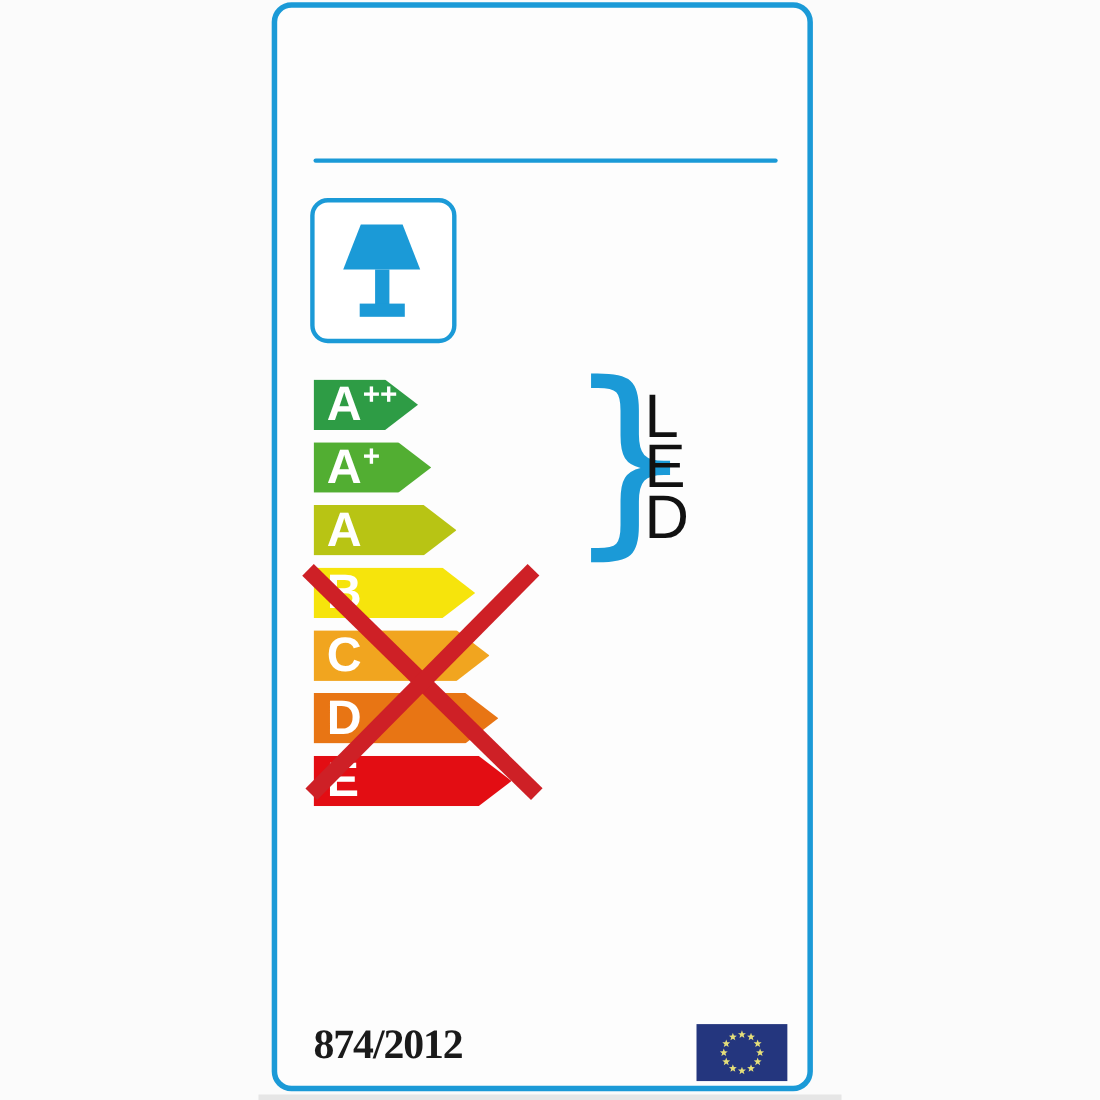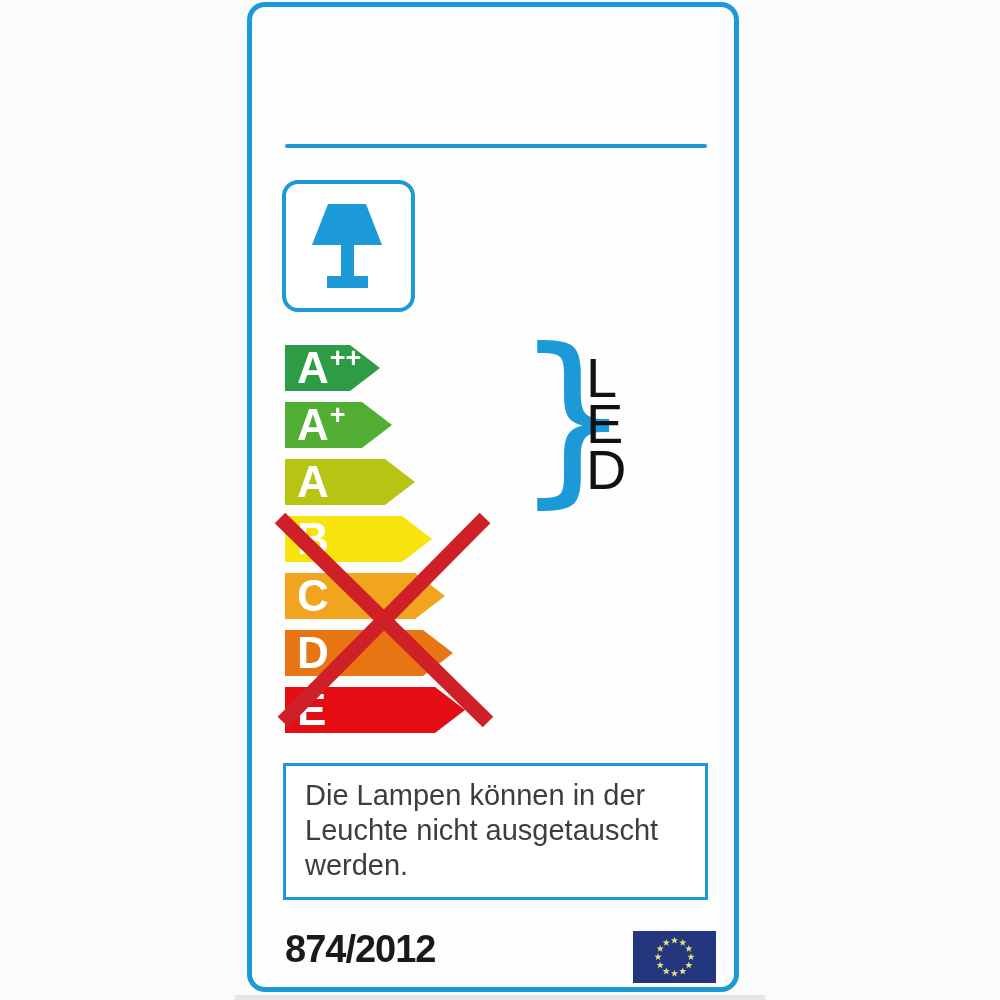--- a/index.html
+++ b/index.html
@@ -61,21 +61,21 @@
     border:3px solid var(--accent,#1b9ad7);background:#fff;box-sizing:border-box;
   }
   .bottom-text{
     position:absolute;left:19px;top:12px;width:390px;
     font-size:29px;line-height:35px;color:var(--text,#3d3d3d);
     white-space:pre-line;
   }
   
   .regulation{
     position:absolute;left:33px;top:921px;
-    font-size:38px;font-weight:bold;letter-spacing:-1px;color:var(--regulation_text,#1a1a1a);
+    font-size:38px;font-weight:bold;letter-spacing:-1px;color:var(--regulation_text,#1a1a1a);font-family:Liberation Serif, serif;
   }
   .eu-flag{position:absolute;left:381px;top:924px;width:83px;height:52px;}
   .eu-flag svg{width:83px;height:52px;display:block;}
 </style>
 </head>
 <body>
 
 <div class="edge-strip"></div>
 
 <div class="label">
@@ -125,25 +125,20 @@
   <div class="brace">}</div>
   <div class="led">L
 E
 D</div>
 
   <svg class="xmark" viewBox="0 0 230 225">
     <line class="xline" x1="8" y1="11" x2="216" y2="215" stroke-width="15" stroke="#ce2026"></line>
     <line class="xline" x1="213" y1="11" x2="11" y2="215" stroke-width="15" stroke="#ce2026"></line>
   </svg>
 
-  <div class="bottom-box">
-    <div class="bottom-text">Die Lampen können in der
-Leuchte nicht ausgetauscht
-werden.</div>
-  </div>
 
   <div class="regulation">874/2012</div>
 
   <div class="eu-flag">
     <svg viewBox="0 0 83 52">
       <rect class="flag-field" x="0" y="0" width="83" height="52" fill="#24367e"></rect>
       <g class="flag-stars">
           <polygon points="41.50,5.70 42.44,8.21 45.11,8.33 43.02,9.99 43.73,12.57 41.50,11.10 39.27,12.57 39.98,9.99 37.89,8.33 40.56,8.21" fill="#e5df7a"></polygon>
           <polygon points="49.75,7.91 50.69,10.42 53.36,10.54 51.27,12.21 51.98,14.78 49.75,13.31 47.52,14.78 48.23,12.21 46.14,10.54 48.81,10.42" fill="#e5df7a"></polygon>
           <polygon points="55.79,13.95 56.73,16.46 59.40,16.58 57.31,18.24 58.02,20.82 55.79,19.35 53.56,20.82 54.27,18.24 52.18,16.58 54.85,16.46" fill="#e5df7a"></polygon>

